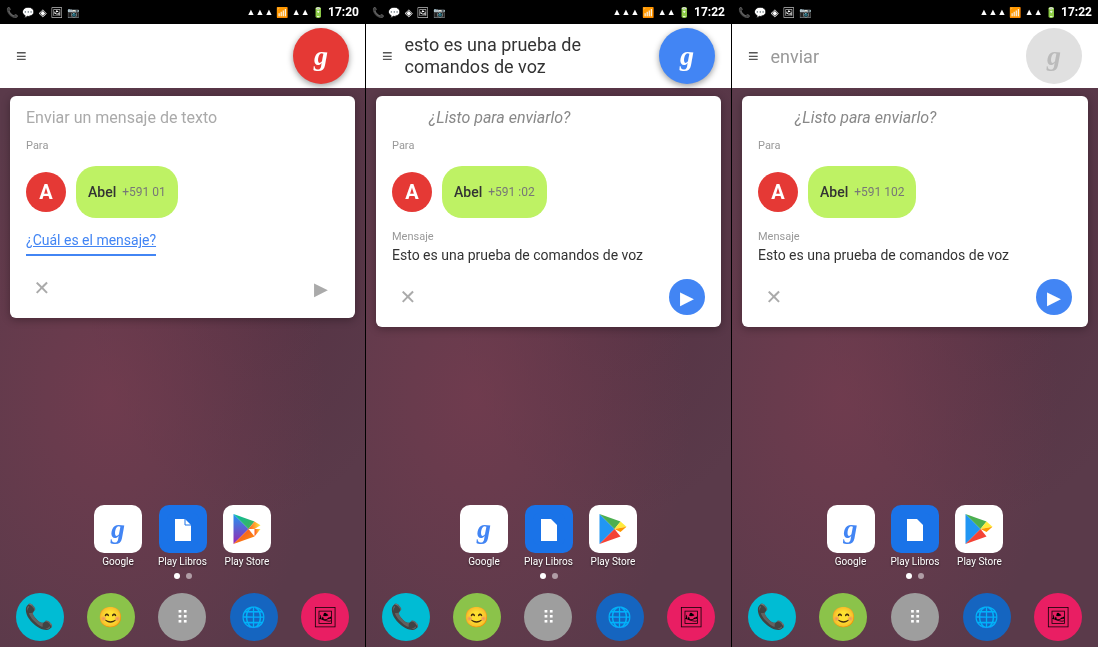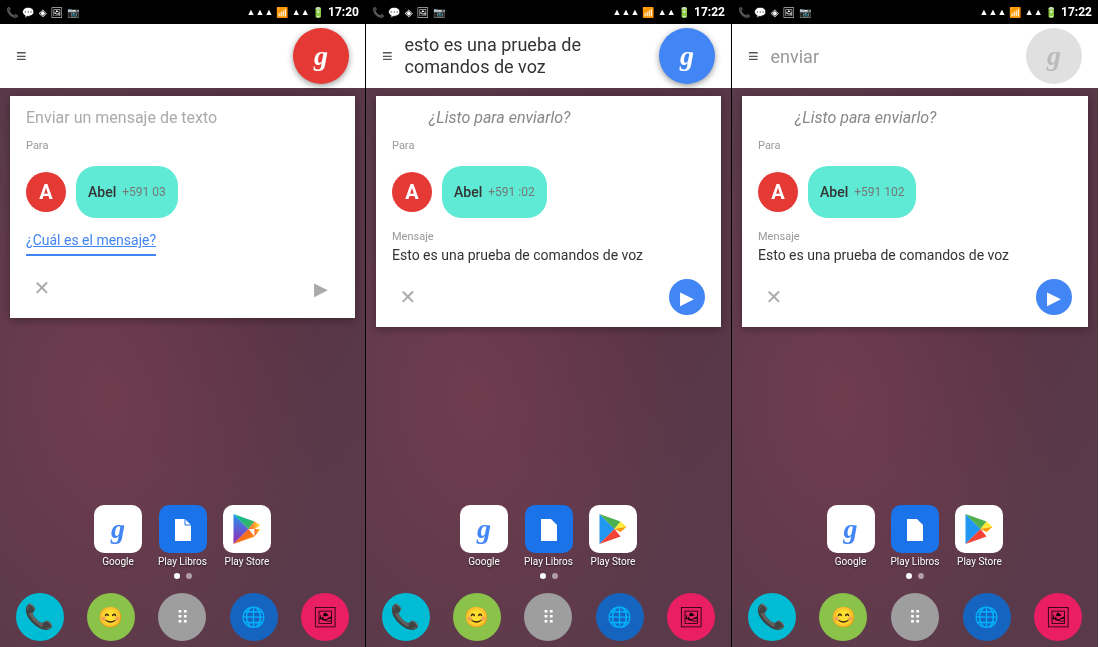--- a/index.html
+++ b/index.html
@@ -119,21 +119,21 @@
     .google-fab.blue {
       background: #4285f4;
     }
 
     
     .card {
       position: relative;
       z-index: 5;
       background: #fff;
       margin: 8px 10px;
-      border-radius: 0;
+      border-radius: 6px;
       padding: 12px 16px;
       box-shadow: 0 2px 8px rgba(0,0,0,0.3);
     }
 
     .card-title {
       font-size: 16px;
       color: #aaa;
       margin-bottom: 12px;
     }
 
@@ -166,21 +166,21 @@
       display: flex;
       align-items: center;
       justify-content: center;
       color: #fff;
       font-size: 20px;
       font-weight: bold;
       flex-shrink: 0;
     }
 
     .contact-info {
-      background: #5eead4;
+      background: #bef264;
       border-radius: 20px;
       padding: 18px 12px;
       display: flex;
       align-items: center;
       gap: 6px;
     }
 
     .contact-name {
       font-size: 14px;
       color: #333;
@@ -394,21 +394,21 @@
 
   <div class="card">
     <div class="card-title">Enviar un mensaje de texto</div>
     
     <div class="para-label">Para</div>
     
     <div class="contact-row">
       <div class="avatar">A</div>
       <div class="contact-info">
         <span class="contact-name">Abel</span>
-        <span class="contact-phone">+591                 03</span>
+        <span class="contact-phone">+591                 01</span>
       </div>
     </div>
 
     <div class="question-text">¿Cuál es el mensaje?</div>
 
     <div class="card-actions">
       <div class="action-btn-x">✕</div>
       <div class="action-btn-send">▶</div>
     </div>
   </div>

